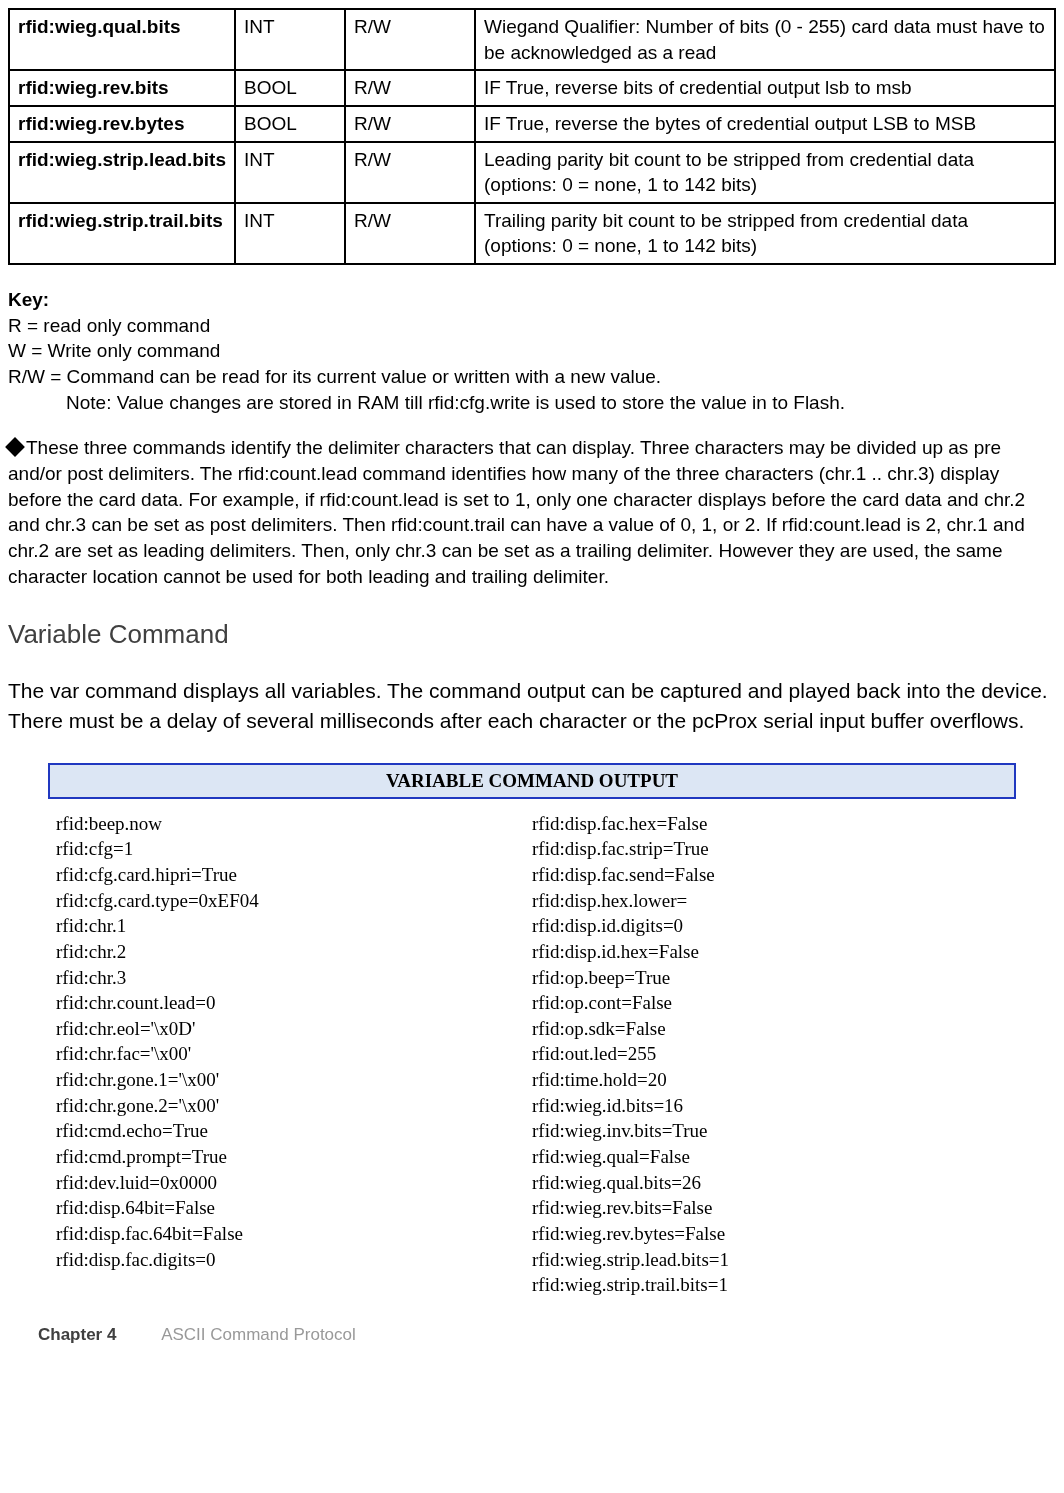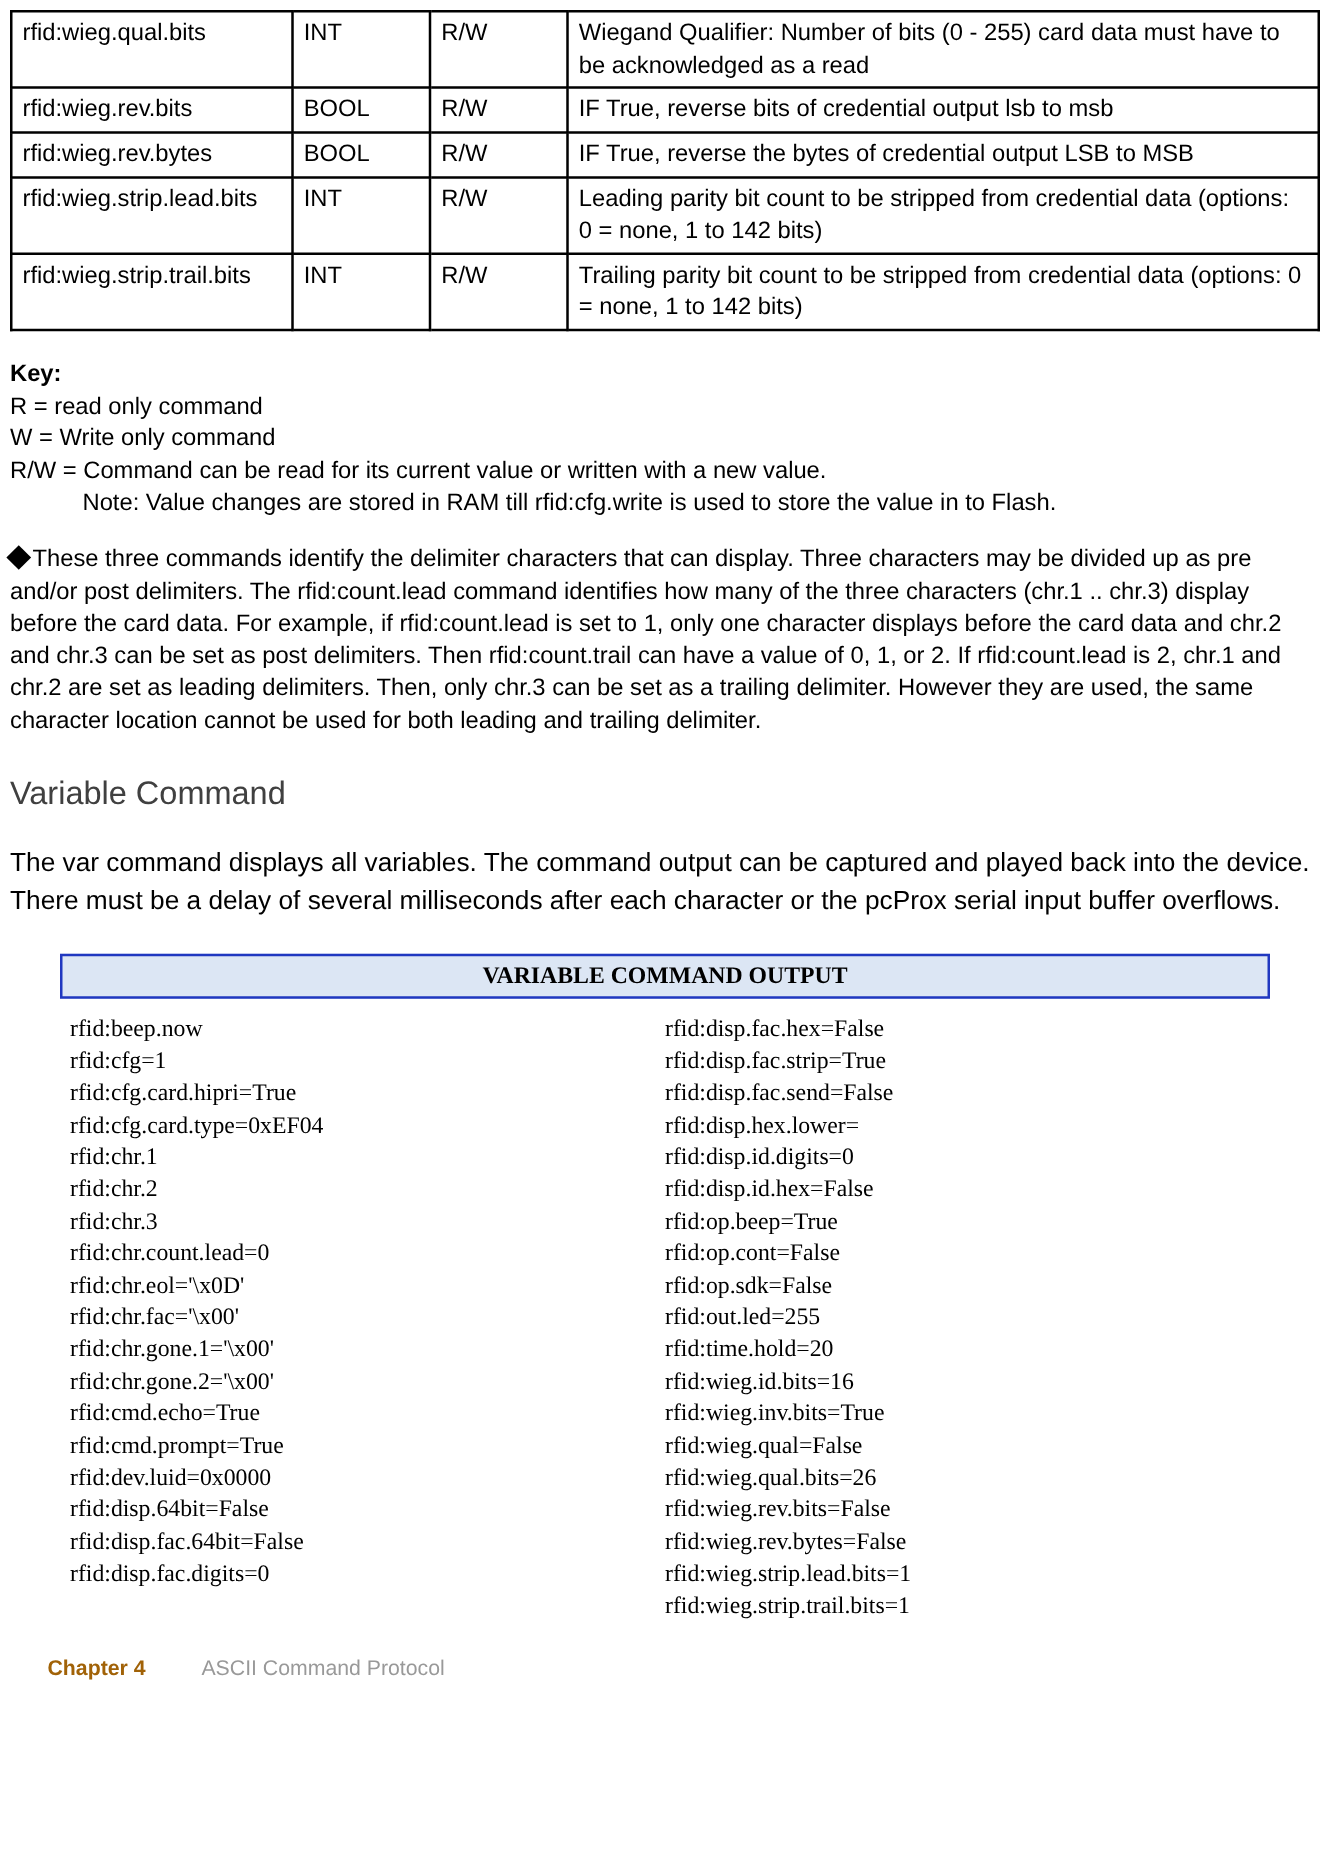--- a/index.html
+++ b/index.html
@@ -21,28 +21,28 @@
       width: 100%;
       margin-bottom: 22px;
     }
     table.command-table td {
       border: 2px solid #000;
       padding: 4px 8px;
       vertical-align: top;
       font-size: 19px;
     }
     table.command-table td.col-name {
-      font-weight: 400;
+      font-weight: 700;
       width: 225px;
     }
     table.command-table td.col-type {
       width: 110px;
     }
     table.command-table td.col-access {
-      width: 110px;
+      width: 130px;
     }
     table.command-table td.col-desc {
     }
     .key-section {
       margin-bottom: 20px;
       font-size: 19px;
     }
     .key-heading {
       font-weight: 700;
     }
@@ -104,21 +104,21 @@
     }
     .output-col div {
       white-space: nowrap;
     }
     .footer {
       font-size: 17px;
       padding-left: 30px;
     }
     .footer .chap {
       font-weight: 600;
-      color: #a16207;
+      color: #404040;
     }
     .footer .chapname {
       color: #999;
       margin-left: 40px;
     }
   </style>
 </head>
 <body>
 
 <table class="command-table">

